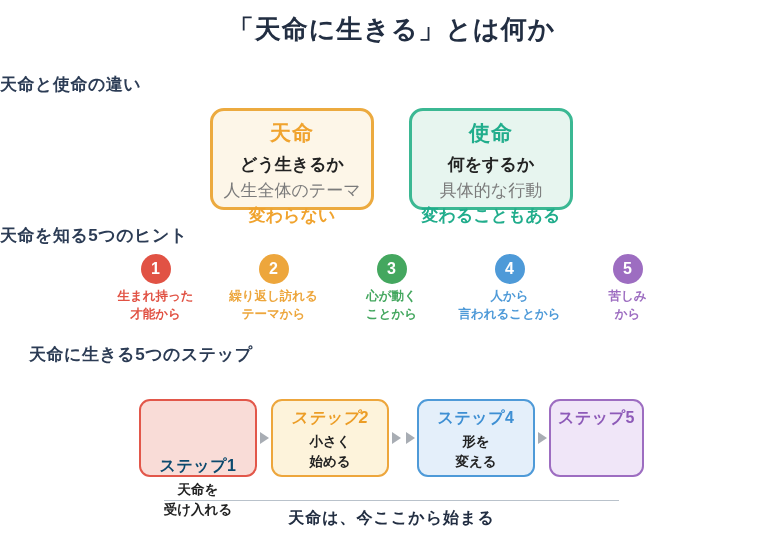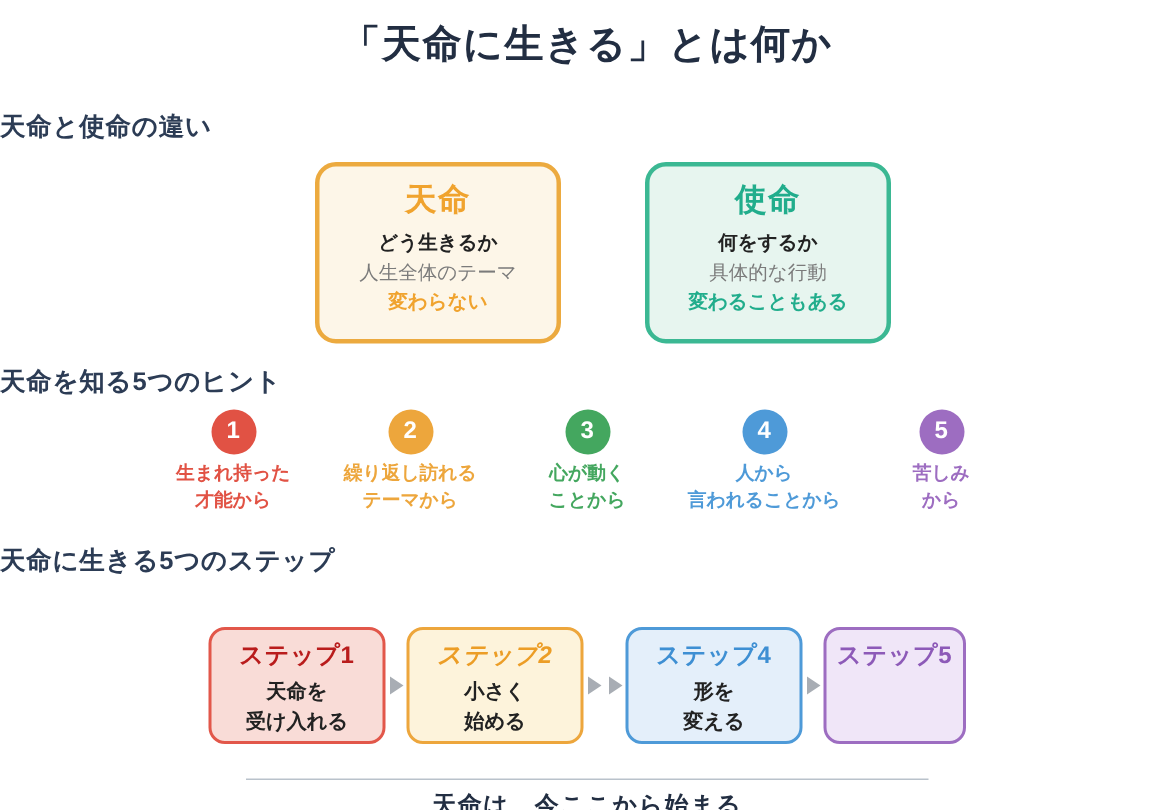--- a/index.html
+++ b/index.html
@@ -32,34 +32,33 @@
 
   
   .cards-row {
     margin-top:12px;
     display:flex;
     justify-content:center;
     gap:35px;
   }
   .card {
     width:164px;
-    height:121px;
+    height:102px;
     border:3px solid #ccc;
     border-radius:14px;
     text-align:center;
     padding-top:8px;
-    margin-left:21px;
   }
   .card-title {
     font-size:21px;
     font-weight:800;
     margin-bottom:5px;
     letter-spacing:1px;
   }
-  .card-line { font-size:13px; line-height:1.5; }
+  .card-line { font-size:17px; line-height:1.5; }
   .card-line.bold-dark { font-weight:800; color:#222222; }
   .card-line.gray { color:#7b7b7b; }
   .card-line.accent { font-weight:800; }
 
   
   .hints .section-heading { margin-top:14px; }
   .hints-row {
     margin-top:7px;
     display:flex;
     justify-content:center;
@@ -80,21 +79,21 @@
   }
   .hint-label {
     margin-top:4px;
     font-size:12.5px;
     font-weight:800;
     line-height:1.4;
   }
   .hint-label span { display:block; }
 
   
-  .steps .section-heading { margin-top:20px; }
+  .steps .section-heading { margin-top:20px;padding-left:29px; }
   .steps-row {
     margin-top:33px;
     display:flex;
     justify-content:center;
     align-items:center;
   }
   .step-box {
     width:118px;
     height:78px;
     border:2.5px solid #ccc;
@@ -212,21 +211,21 @@
       </div>
 
     </div>
   </section>
 
   <section class="steps">
     <h2 class="section-heading">天命に生きる5つのステップ</h2>
     <div class="steps-row">
 
       <div class="step-box" style="border-color: rgb(226, 87, 74); background-color: rgb(249, 220, 215);">
-        <div class="step-title" style="color: #b91c1c;">ステップ1</div>
+        <div class="step-title" style="color: #0c4a6e; margin-top: 48px;">ステップ1</div>
         <div class="step-body">
           <span>天命を</span>
           <span>受け入れる</span>
         </div>
       </div>
 
       <div class="arrow"></div>
 
       <div class="step-box" style="border-color: rgb(237, 166, 60); background-color: rgb(253, 243, 219);">
         <div class="step-title" style="color: rgb(236, 157, 38); font-style: italic;">ステップ2</div>

